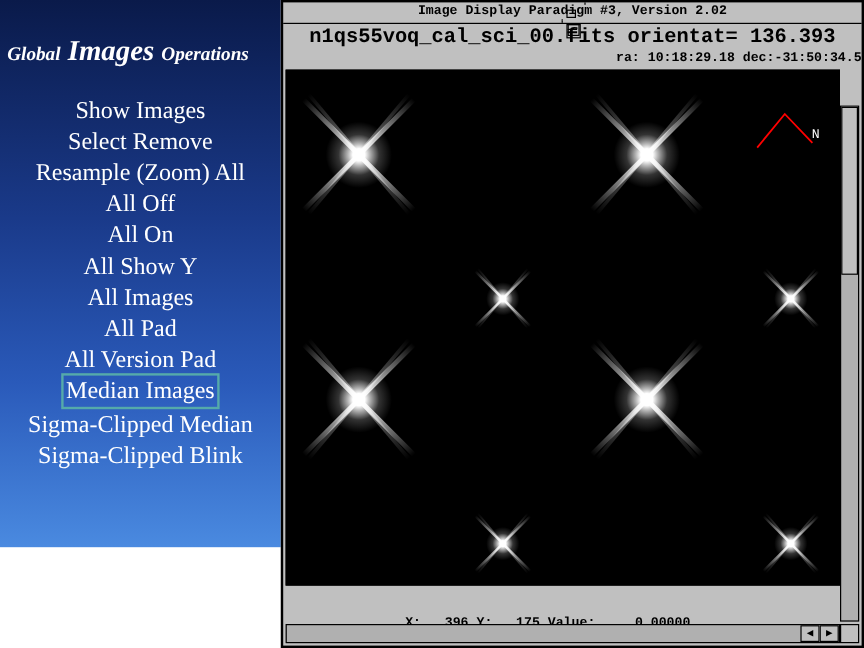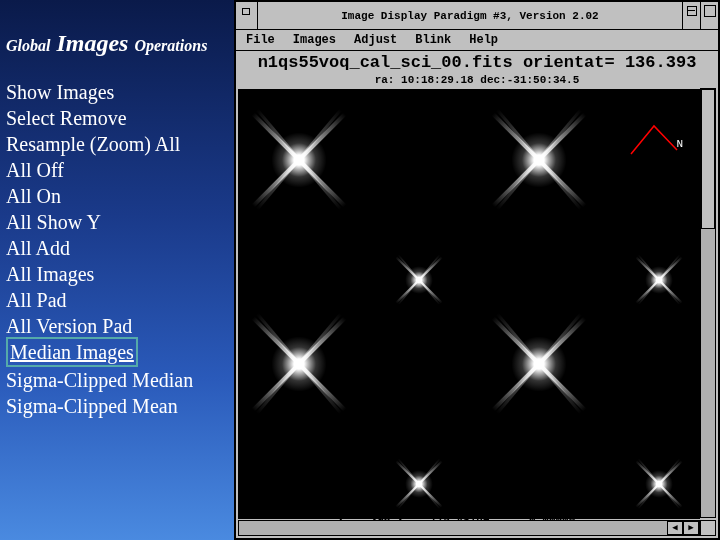--- a/index.html
+++ b/index.html
@@ -1,44 +1,44 @@
 <!DOCTYPE html>
 <html><head>
 <meta charset="utf-8">
 <style>
   * { margin: 0; padding: 0; box-sizing: border-box; }
   body { width: 720px; height: 540px; font-family: "Times New Roman", serif; overflow: hidden; }
   .root { display: flex; width: 720px; height: 540px; }
   .sidebar {
-    width: 234px; height: 540px;
+    width: 234px; height: 456px;
     background: linear-gradient(to bottom, #0a1a4a 0%, #1a3a8a 40%, #2a5aba 70%, #4a8ae0 100%);
     color: #fff; padding: 30px 6px 6px 6px;
   }
   .sidebar-title { font-style: italic; font-weight: bold; margin-bottom: 22px; }
   .sidebar-title .w1 { font-size: 16px; }
   .sidebar-title .w2 { font-size: 24px; margin: 0 2px; }
   .sidebar-title .w3 { font-size: 16px; }
-  .menu { font-size: 20px; line-height: 1.3; }
+  .menu { font-size: 20px; line-height: 1.3; text-align: center; }
   .menu-item { white-space: nowrap; }
-  .menu-item.sel { display: inline-block; border: 2px solid #5aa; padding: 0 2px; margin-top: -2px; text-decoration: underline; }
+  .menu-item.sel { display: inline-block; border: 2px solid #5aa; padding: 0 2px; margin-top: -2px; }
   .appwin {
     width: 486px; height: 540px; background: #c0c0c0; border: 2px solid #000; position: relative;
     font-family: "Courier New", monospace;
   }
-  .titlebar { display: flex; align-items: center; height: 28px; border-bottom: 1px solid #000; }
+  .titlebar { display: flex; align-items: center; height: 18px; border-bottom: 1px solid #000; flex-direction: column; }
   .tb-left { width: 22px; height: 100%; border-right: 1px solid #000; position: relative; }
   .tb-left::before { content: ""; position: absolute; left: 6px; top: 6px; width: 6px; height: 5px; border: 1px solid #000; }
   .tb-title { flex: 1; text-align: center; font-size: 11px; font-weight: bold; color: #000; }
   .tb-btn { width: 18px; height: 100%; border-left: 1px solid #000; position: relative; }
   .tb-btn.min::before { content: ""; position: absolute; left: 4px; top: 4px; width: 8px; height: 8px; border: 1px solid #000; }
   .tb-btn.min::after { content: ""; position: absolute; left: 4px; top: 8px; width: 8px; height: 0; border-top: 1px solid #000; }
   .tb-btn.max::before { content: ""; position: absolute; left: 3px; top: 3px; width: 10px; height: 10px; border: 1px solid #000; }
   .menubar { display: flex; gap: 18px; padding: 3px 10px; font-size: 12px; font-weight: bold; color: #000; border-bottom: 1px solid #000; font-family: "Courier New", monospace; }
   .infoline { text-align: center; font-size: 17px; font-weight: bold; color: #000; padding: 2px 0; font-family: Liberation Mono, monospace; }
-  .infoline2 { text-align: center; font-size: 11px; font-weight: bold; color: #000; padding: 0 0 3px 0; }
+  .infoline2 { text-align: right; font-size: 11px; font-weight: bold; color: #000; padding: 0 0 3px 0; }
   .view {
     width: 462px; height: 430px; background: #000; border: 1px solid #000; margin-left: 2px; position: relative; overflow: hidden;
   }
   .grid2x2 { display: grid; grid-template-columns: 1fr 1fr; grid-template-rows: 1fr 1fr; width: 100%; height: 100%; }
   .cell { position: relative; background: #000; }
   .star {
     position: absolute; width: 60px; height: 60px; border-radius: 50%;
     background: radial-gradient(circle, #fff 0%, #fff 12%, rgba(255,255,255,0.7) 22%, rgba(255,255,255,0.2) 40%, rgba(0,0,0,0) 65%);
   }
   .star::before, .star::after {
@@ -87,55 +87,45 @@
         <div>
           <div class="menu-item">All Off</div>
         </div>
         <div>
           <div class="menu-item">All On</div>
         </div>
         <div>
           <div class="menu-item">All Show Y</div>
         </div>
         <div>
-          <div class="menu-item">All Add</div>
-        </div>
-        <div>
           <div class="menu-item">All Images</div>
         </div>
         <div>
           <div class="menu-item">All Pad</div>
         </div>
         <div>
           <div class="menu-item">All Version Pad</div>
         </div>
         <div><div class="menu-item sel">Median Images</div></div>
         <div>
           <div class="menu-item">Sigma-Clipped Median</div>
         </div>
         <div>
-          <div class="menu-item">Sigma-Clipped Mean</div>
+          <div class="menu-item">Sigma-Clipped Blink</div>
         </div>
       </div>
   </div>
 
   <div class="appwin">
     <div class="titlebar">
       <div class="tb-left"></div>
       <div class="tb-title">Image Display Paradigm #3, Version 2.02</div>
       <div class="tb-btn min"></div>
       <div class="tb-btn max"></div>
     </div>
-    <div class="menubar" id="menubar">
-        <span>File</span>
-        <span>Images</span>
-        <span>Adjust</span>
-        <span>Blink</span>
-        <span>Help</span>
-      </div>
     <div class="infoline">n1qs55voq_cal_sci_00.fits  orientat= 136.393</div>
     <div class="infoline2">ra: 10:18:29.18 dec:-31:50:34.5</div>
 
     <div class="view">
       <div class="grid2x2">
         <div class="cell">
           <div class="star" style="left:30px;top:40px;">
               <span class="spike1"></span>
               <span class="spike2"></span>
             </div>

